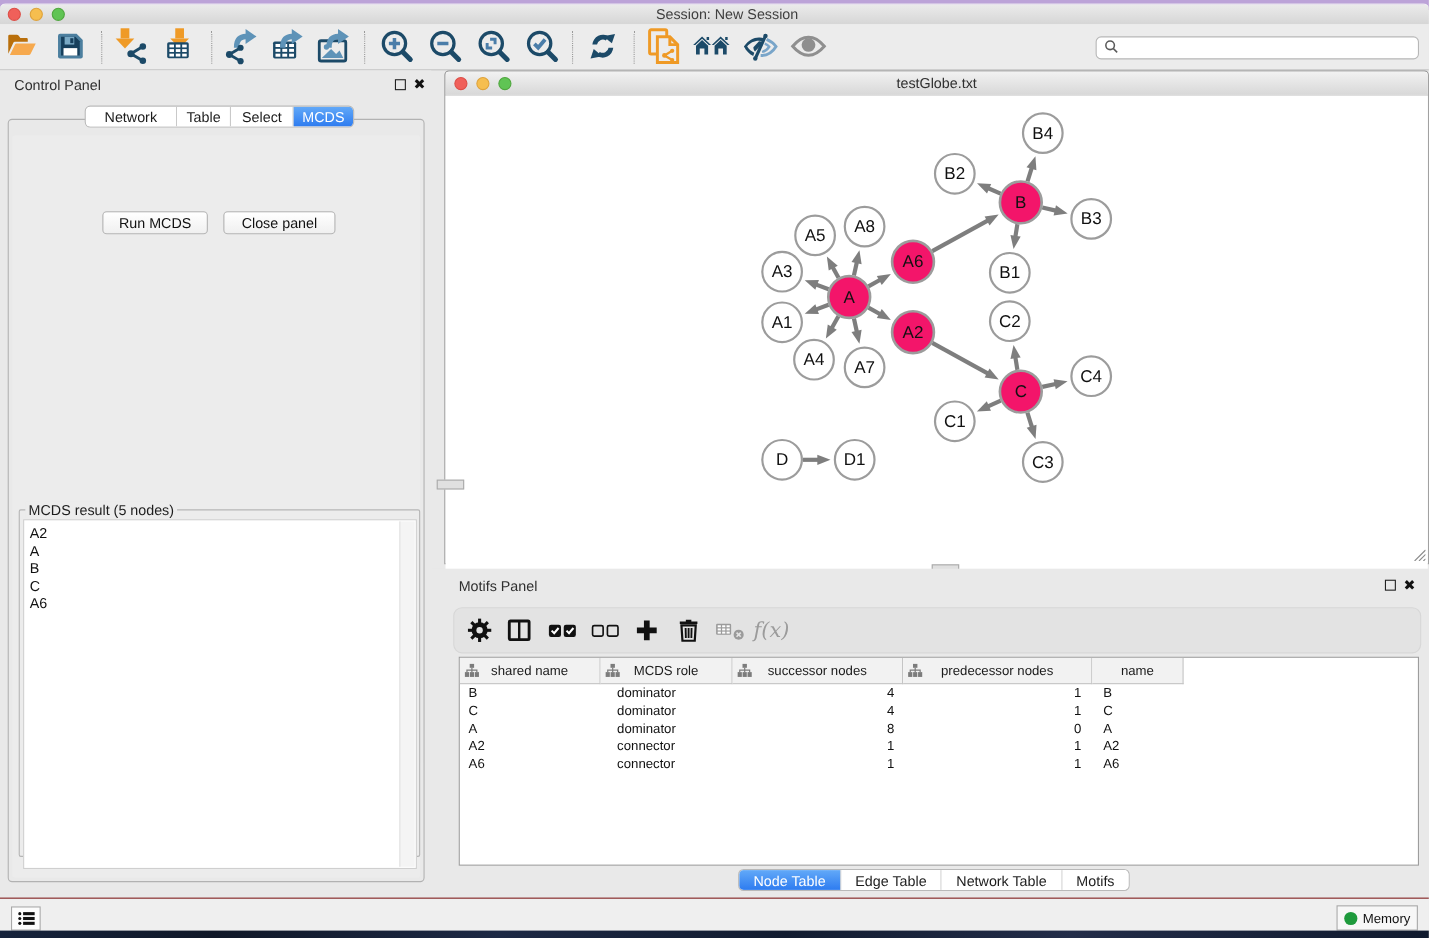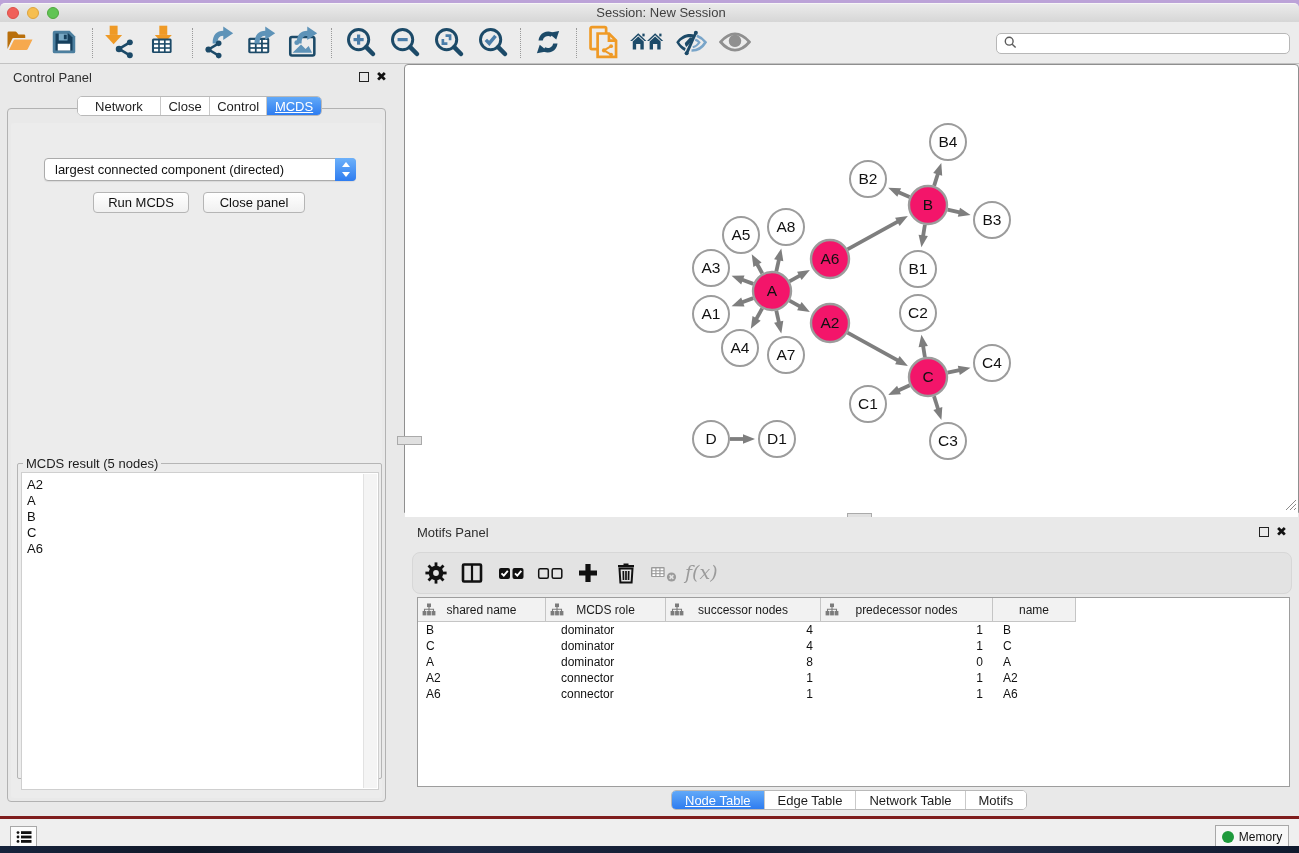--- a/index.html
+++ b/index.html
@@ -34,21 +34,21 @@
   #control-panel { left:0; top:64px; width:392px; height:752px; background:#e9e9e9; }
   .panel-head { position:absolute; left:13px; top:6px; font-size:13px; color:#2f2f2f;text-align:right; }
   .panel-btns { position:absolute; display:flex; gap:7px; align-items:center; }
   #control-panel .panel-btns { left:359px; top:8px; }
   .float-icon { width:10px; height:10px; border:1.6px solid #222; display:inline-block; }
   .close-icon { font-size:13px; font-weight:bold; color:#111; line-height:10px; }
 
   .seg-tabs { position:absolute; display:flex; background:#fff; border:1px solid #b9b9b9; border-radius:5px; overflow:hidden; height:20px; }
   .seg-tab { font-size:13px; color:#1c1c1c; display:flex; align-items:center; justify-content:center; border-right:1px solid #c9c9c9; background:#fff; }
   .seg-tab:last-child { border-right:none; }
-  .seg-tab.sel { background:linear-gradient(#62a9f8,#2e7cf0); color:#fff;text-decoration:underline; }
+  .seg-tab.sel { background:linear-gradient(#62a9f8,#2e7cf0); color:#fff; }
   #cp-tabs { left:77px; top:32px; width:245px; z-index:2; }
   #cp-tabs .seg-tab { padding:0; }
 
   #cp-pane { position:absolute; left:7px; top:44px; width:379px; height:694px; background:#e9e9e9; border:1px solid #b2b2b2; border-radius:4px; }
   #mcds-inner { position:absolute; left:3px; top:14px; width:371px; height:675px; background:#ececec; border-radius:3px; }
   #opt-label { position:absolute; left:0; top:13px; width:100%; text-align:center; font-size:13px; color:#1d1d1d; }
   #criterion { position:absolute; left:33px; top:35px; width:312px; height:23px; background:#fff; border:1px solid #ababab; border-radius:4px; display:flex; align-items:center; box-shadow:0 1px 1px rgba(0,0,0,0.08); }
   #criterion .val { flex:1; padding-left:10px; font-size:13px; color:#111; white-space:nowrap; overflow:hidden; }
   #criterion .step { width:21px; height:23px; margin:-1px -1px -1px 0; border-radius:0 4px 4px 0; background:linear-gradient(#6db1fa,#2e7cf0); position:relative; }
   .chev { position:absolute; left:50%; transform:translateX(-50%); width:0; height:0; border-left:4px solid transparent; border-right:4px solid transparent; }
@@ -62,21 +62,21 @@
   #result-legend { position:absolute; left:5px; top:-8px; background:#ececec; padding:0 3px; font-size:13px; color:#1d1d1d; }
   #result-list { position:absolute; left:3px; top:8px; width:358px; height:318px; background:#fff; border:1px solid #cfcfcf; overflow:hidden; }
   #result-list .row { font-size:13px; color:#111; padding-left:5px; height:16px; line-height:16px; }
   #result-scroll { position:absolute; right:1px; top:1px; width:14px; height:314px; background:#f4f4f4; border-left:1px solid #e2e2e2; }
 
   
   #net-window { left:404px; top:64px; width:895px; height:449px; background:#fff; border:1px solid #8f8f8f; border-radius:4px 4px 0 0; }
   #net-titlebar { position:absolute; left:0; top:0; width:100%; height:22px; background:linear-gradient(#f2f2f2,#d8d8d8); border-bottom:1px solid #a9a9a9; border-radius:4px 4px 0 0; }
   #net-titlebar .lights { left:8px; top:5px; }
   #net-titlebar .title { width:100%; text-align:center; line-height:21px; color:#2f2f2f; font-size:13px; }
-  #net-canvas { position:absolute; left:0; top:22px; width:893px; height:526px; background:#fff;margin-top:21px; }
+  #net-canvas { position:absolute; left:0; top:22px; width:893px; height:526px; background:#fff; }
   #resize-grip { position:absolute; right:2px; bottom:2px; width:12px; height:12px; }
 
   
   .grab-v { left:397px; top:436px; width:6px; height:9px; background:#e0e0e0; border:1px solid #aaa; }
   .grab-h { left:847px; top:513px; width:9px; height:6px; background:#e0e0e0; border:1px solid #aaa; }
 
   
   #table-panel { left:392px; top:517px; width:907px; height:299px; background:#e9e9e9; }
   #table-panel .panel-head { left:25px; top:8px; }
   #table-panel .panel-btns { left:867px; top:10px; }
@@ -88,21 +88,21 @@
   .nt-h { position:relative; height:24px; background:#f2f2f2; border-right:1px solid #c5c5c5; border-bottom:1px solid #c5c5c5; display:flex; align-items:center; justify-content:center; font-size:12px; color:#1a1a1a; }
   .nt-h svg { position:absolute; left:4px; top:5px; }
   .nt-rows { position:absolute; left:0; top:24px; width:100%; }
   .nt-row { display:flex; height:16px; line-height:16px; font-size:12px; color:#111; }
   .nt-c { white-space:nowrap; overflow:hidden; }
 
   #bottom-tabs { left:279px; top:273px; }
   #bottom-tabs .seg-tab { padding:0 13px; }
 
   
-  #status-bar { left:0; top:816px; width:1299px; height:30px; background:#efefef; border-top:3px solid #7f1d1d; }
+  #status-bar { left:0; top:816px; width:1299px; height:30px; background:#efefef; border-top:1px solid #7f1d1d; }
   #list-btn { position:absolute; left:10px; top:7px; width:27px; height:22px; background:#fcfcfc; border:1px solid #a8a8a8; display:flex; align-items:center; justify-content:center; }
   #memory-btn { position:absolute; left:1215px; top:6px; width:74px; height:23px; background:#f7f7f7; border:1px solid #a8a8a8; display:flex; align-items:center; justify-content:center; gap:5px; font-size:12px; color:#111; }
   #memory-dot { width:12px; height:12px; border-radius:50%; background:#1e9a3c; }
 </style>
 </head>
 <body>
 
 <div class="abs" id="desktop-top"></div>
 
 <div class="abs" id="titlebar">
@@ -315,58 +315,59 @@
   <div class="panel-head">Control Panel</div>
   <div class="panel-btns">
     <span class="float-icon"></span>
     <span class="close-icon">✖</span>
   </div>
   <div class="seg-tabs" id="cp-tabs">
       <div class="seg-tab" style="width:89px">
         <span>Network</span>
       </div>
       <div class="seg-tab" style="width:53px">
-        <span>Close</span>
+        <span>Table</span>
       </div>
       <div class="seg-tab" style="width:61px">
-        <span>Control</span>
+        <span>Select</span>
       </div>
       <div class="seg-tab sel" style="width:58px">
         <span>MCDS</span>
       </div>
     </div>
   <div id="cp-pane">
     <div id="mcds-inner">
-      <div id="criterion">
-        <span class="val">largest connected component (directed)</span>
-        <span class="step">
-            <span class="chev up"></span>
-            <span class="chev down"></span>
-          </span>
-      </div>
       <button class="push-btn" id="run-btn">Run MCDS</button>
       <button class="push-btn" id="closep-btn">Close panel</button>
       <div id="result-group">
         <div id="result-legend">MCDS result (5 nodes)</div>
         <div id="result-list">
           <div id="result-rows" style="padding-top:4px">
               <div class="row"><span>A2</span></div>
               <div class="row"><span>A</span></div>
               <div class="row"><span>B</span></div>
               <div class="row"><span>C</span></div>
               <div class="row"><span>A6</span></div>
             </div>
           <div id="result-scroll"></div>
         </div>
       </div>
     </div>
   </div>
 </div>
 
 <div class="abs" id="net-window">
+  <div id="net-titlebar">
+    <div class="lights">
+      <span class="light red"></span>
+      <span class="light yellow"></span>
+      <span class="light green"></span>
+    </div>
+    <div class="title">testGlobe.txt</div>
+  </div>
   <div id="net-canvas"><svg width="893" height="426" viewBox="0 0 893 426">
         <g>
           <line x1="348.3" y1="190.1" x2="335.9" y2="194.7" stroke="#7e7e7e" stroke-width="3.8"></line>
           <polygon points="326.6,198.2 336.2,189.6 339.5,198.4" fill="#7e7e7e"></polygon>
         </g>
         <g>
           <line x1="384.5" y1="192.7" x2="396.1" y2="199.1" stroke="#7e7e7e" stroke-width="3.8"></line>
           <polygon points="404.9,203.9 392.1,202.2 396.6,194.0" fill="#7e7e7e"></polygon>
         </g>
         <g>

